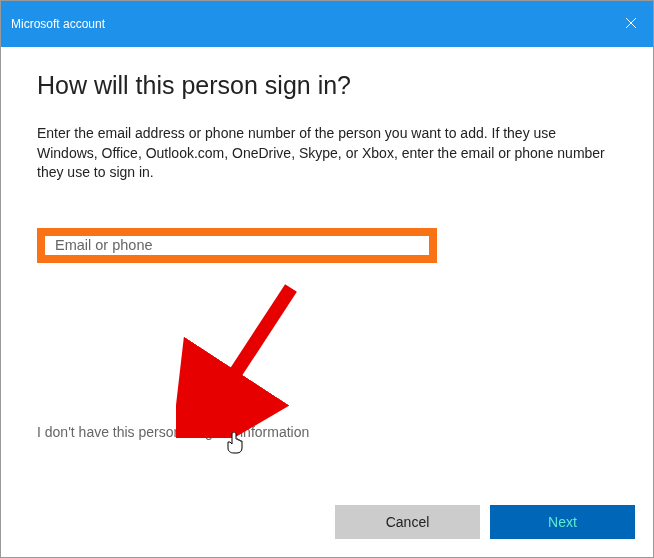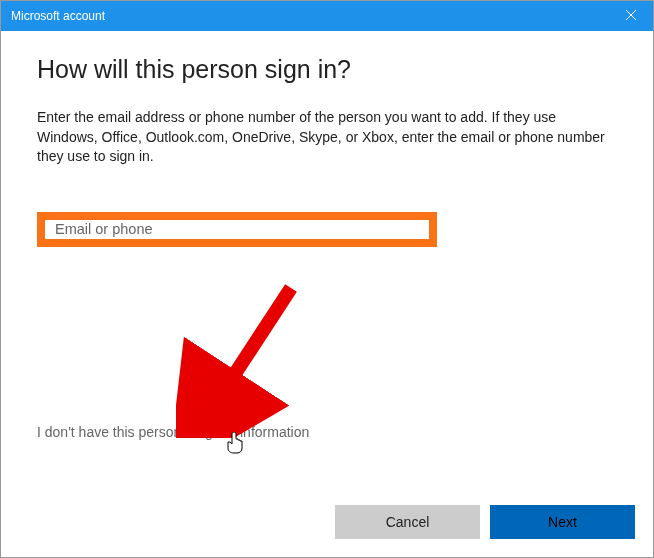--- a/index.html
+++ b/index.html
@@ -9,21 +9,21 @@
       font-family: "Segoe UI", Tahoma, sans-serif;
     }
     body {
       width: 654px;
       height: 558px;
       background: #fff;
       border: 1px solid #999;
       position: relative;
     }
     .titlebar {
-      height: 30px;
+      height: 46px;
       background: #1e91ea;
       color: #fff;
       display: flex;
       align-items: center;
       justify-content: space-between;
       padding-left: 10px;
       font-size: 12px;
     }
     .titlebar .close {
       width: 45px;
@@ -93,21 +93,21 @@
       border: none;
       font-size: 14px;
       cursor: pointer;
     }
     .btn-cancel {
       background: #cccccc;
       color: #222;
     }
     .btn-next {
       background: #0067b8;
-      color: #000000;
+      color: #5eead4;
     }
     .arrow-annotation {
       position: absolute;
       left: 175px;
       top: 277px;
       pointer-events: none;
     }
     .cursor-annotation {
       position: absolute;
       left: 225px;

